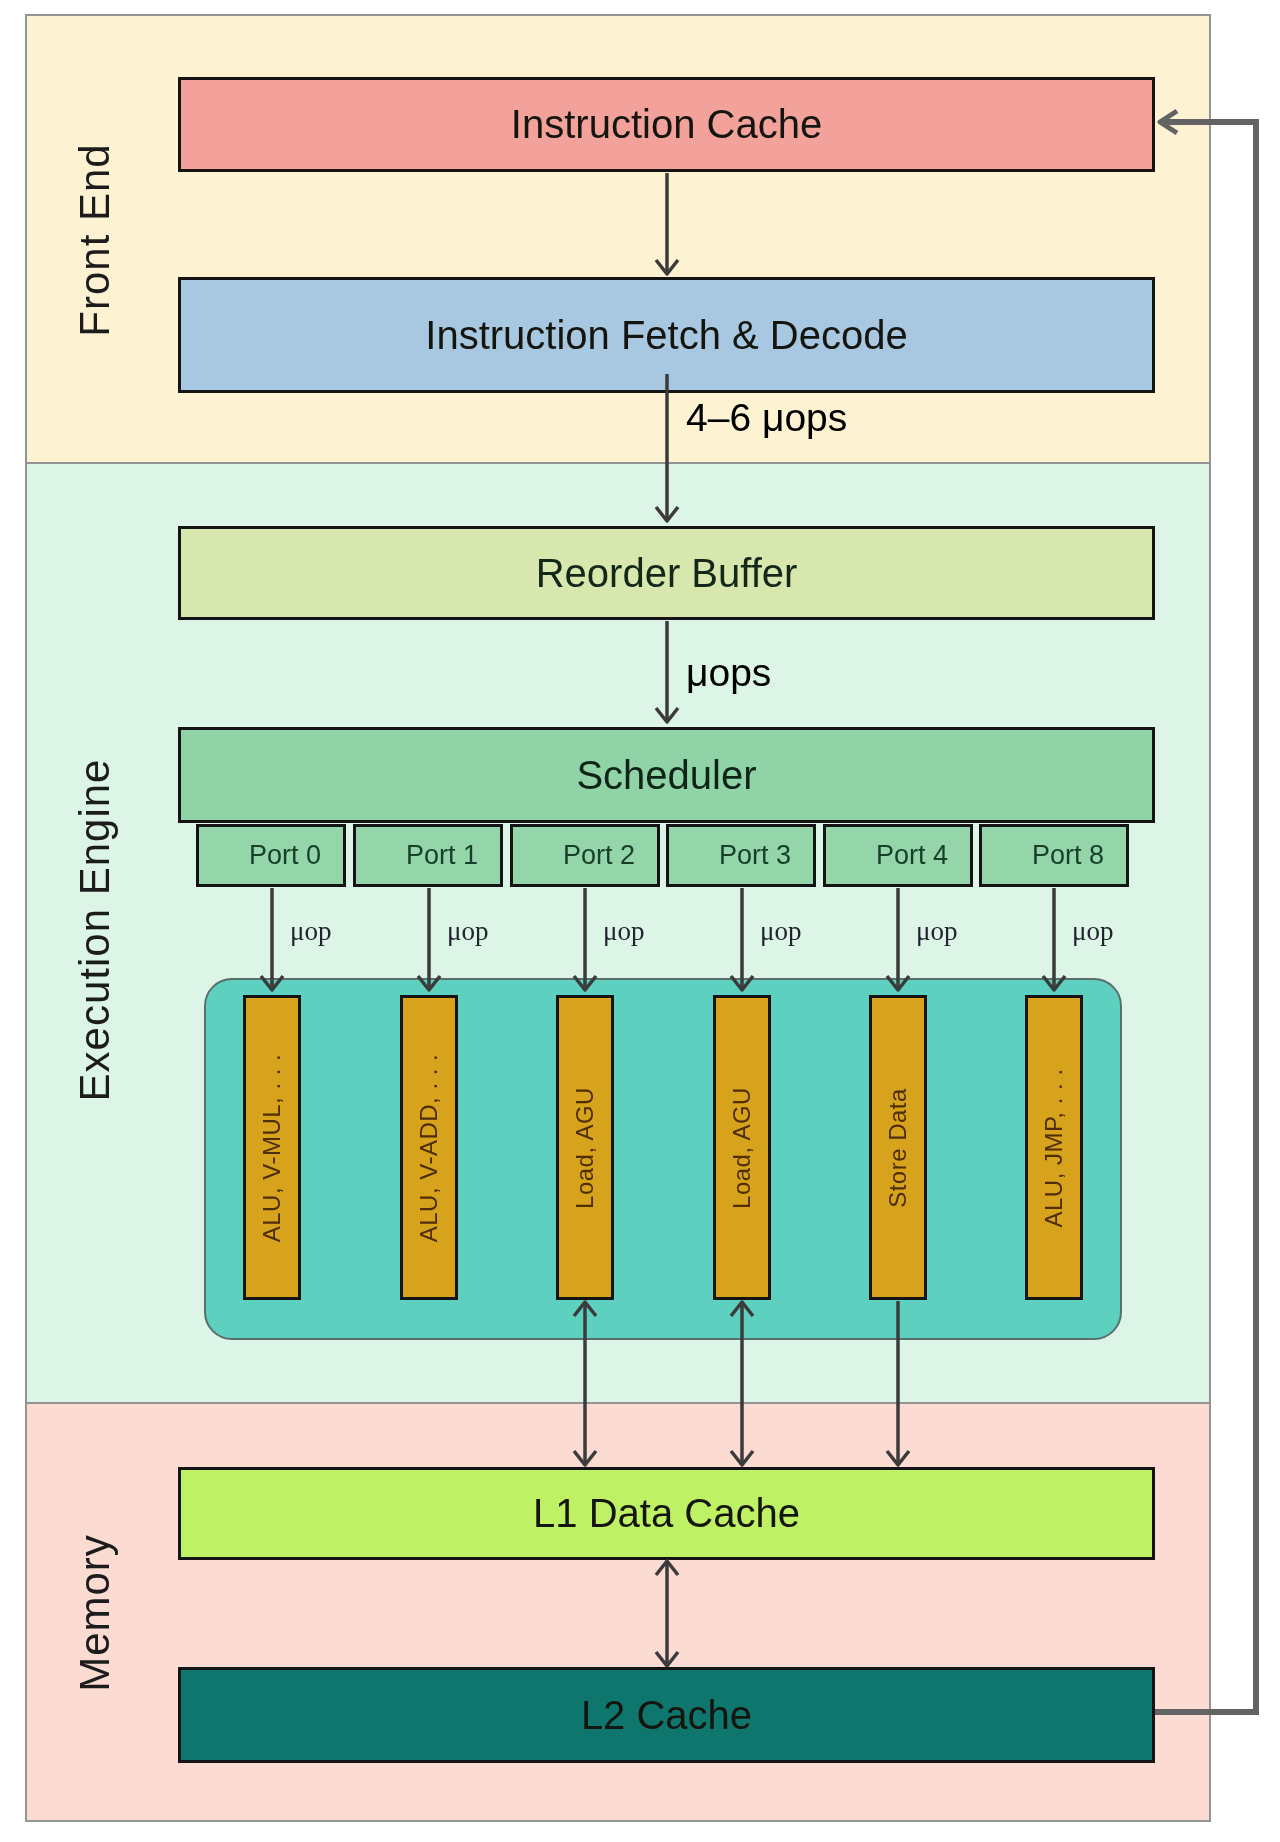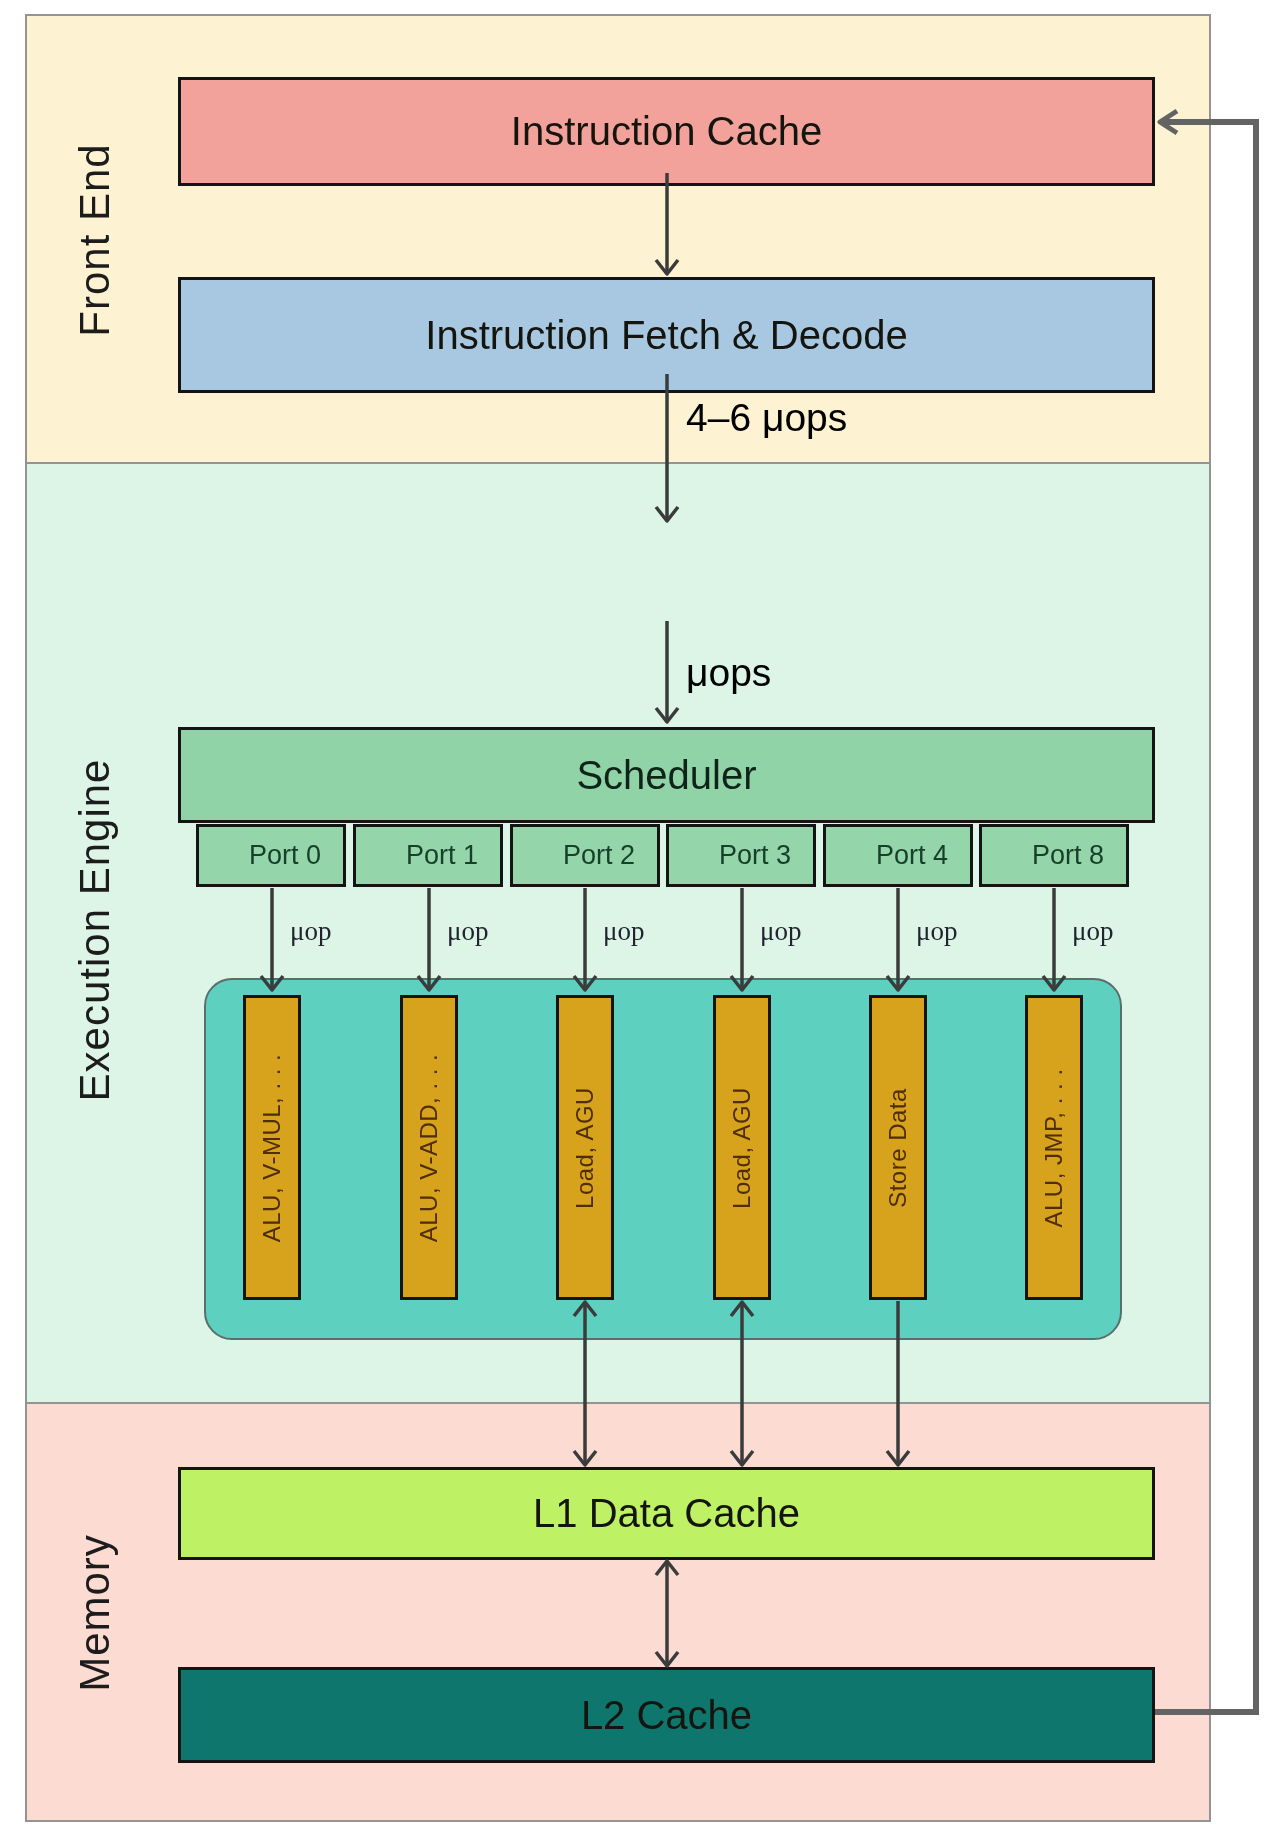--- a/index.html
+++ b/index.html
@@ -11,21 +11,21 @@
   .band-frontend{top:14px;height:450px;background:#fdf3d2;}
   .band-exec{top:462px;height:942px;background:#dcf5e7;}
   .band-memory{top:1402px;height:420px;background:#fbdbd2;}
 
   .section-label{position:absolute;white-space:nowrap;font-size:42px;color:#1c1c1c;
                  transform:translate(-50%,-50%) rotate(-90deg);z-index:5;letter-spacing:1px;}
 
   .box{position:absolute;left:178px;width:977px;box-sizing:border-box;
        border:3px solid #141414;display:flex;align-items:center;justify-content:center;
        font-size:40px;color:#15150f;z-index:3;}
-  .box-ic{top:77px;height:109px;background:#f2a29b;}
+  .box-ic{top:77px;height:95px;background:#f2a29b;}
   .box-ifd{top:277px;height:116px;background:#a8c8e2;}
   .box-rob{top:526px;height:94px;background:#d8e7ad;color:#14281a;}
   .box-sched{top:727px;height:96px;background:#90d3a6;color:#0f2418;}
   .box-l1{top:1467px;height:93px;background:#bef264;}
   .box-l2{top:1667px;height:96px;background:#0f766e;}
 
   .port{position:absolute;top:824px;height:63px;width:150px;box-sizing:border-box;
         border:3px solid #141414;background:#94d5aa;display:flex;align-items:center;
         justify-content:center;font-size:27px;color:#17402b;z-index:3;padding-left:28px;}
 
@@ -54,20 +54,21 @@
   <div class="band band-frontend"></div>
   <div class="band band-exec"></div>
   <div class="band band-memory"></div>
 
   <div class="section-label" style="left:95px;top:240px;">Front End</div>
   <div class="section-label" style="left:95px;top:930px;">Execution Engine</div>
   <div class="section-label" style="left:95px;top:1613px;">Memory</div>
 
   <div class="box box-ic">Instruction Cache</div>
   <div class="box box-ifd">Instruction Fetch &amp; Decode</div>
+  <div class="box box-rob">Reorder Buffer</div>
   <div class="box box-sched">Scheduler</div>
   <div class="box box-l1">L1 Data Cache</div>
   <div class="box box-l2">L2 Cache</div>
 
   <div class="port" style="left:196px;">Port 0</div>
   <div class="port" style="left:353px;">Port 1</div>
   <div class="port" style="left:510px;text-align:center;">Port 2</div>
   <div class="port" style="left:666px;text-align:right;">Port 3</div>
   <div class="port" style="left:823px;">Port 4</div>
   <div class="port" style="left:979px;">Port 8</div>

